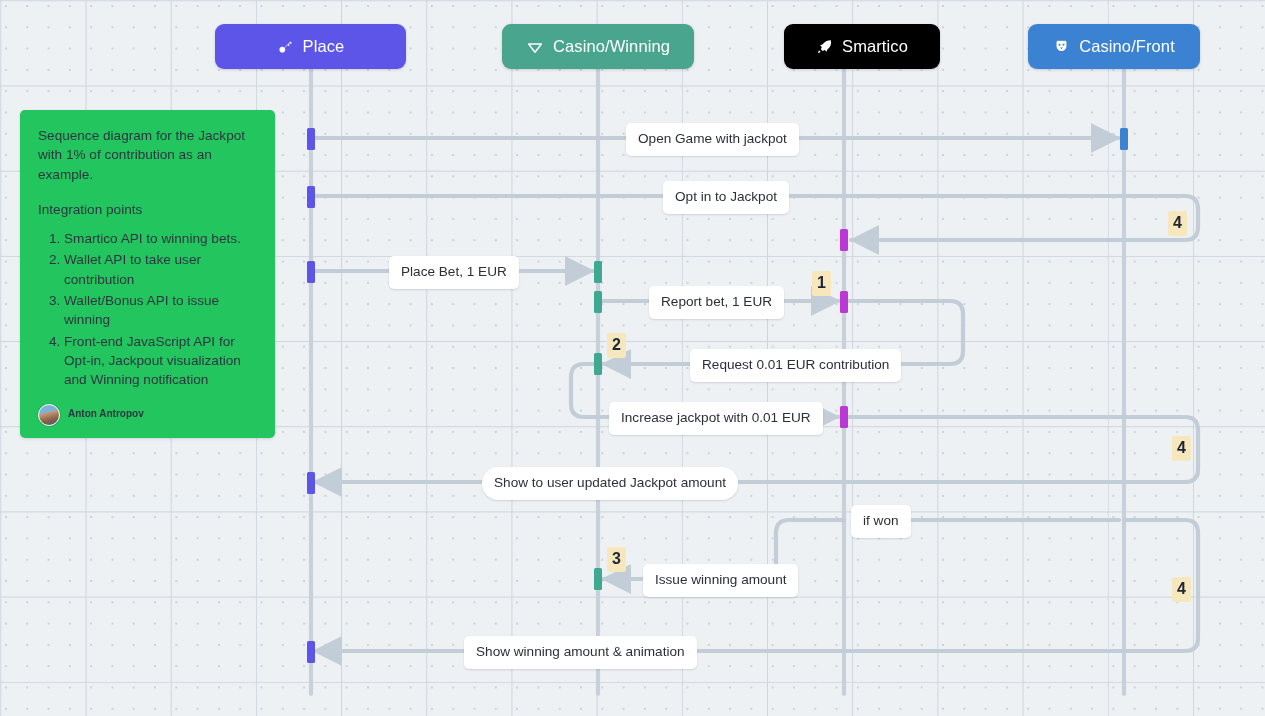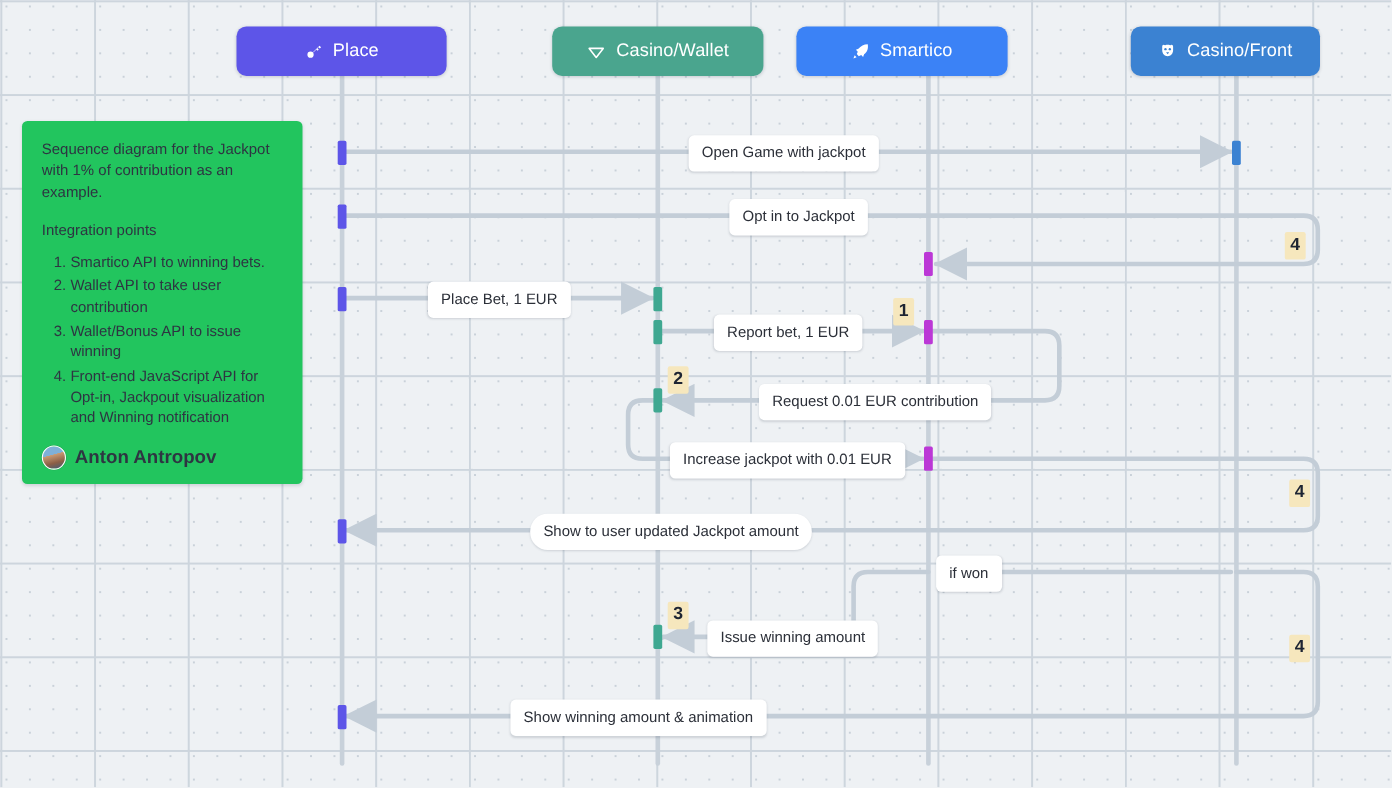--- a/index.html
+++ b/index.html
@@ -80,21 +80,21 @@
     padding:16px 18px 12px;
     box-sizing:border-box;
     color:#2e3542;
     font-size:13.6px;
     line-height:1.42;
     box-shadow:0 1px 3px rgba(40,50,70,.15);
   }
   #note p{margin:0 0 16px;}
   #note ol{margin:0 0 14px;padding-left:26px;}
   #note li{margin:0 0 2px;}
-  .author{display:flex;align-items:center;gap:8px;font-weight:bold;font-size:17px;margin-top:4px;}
+  .author{display:flex;align-items:center;gap:8px;font-weight:bold;font-size:10px;margin-top:4px;}
   .avatar{
     width:20px;height:20px;border-radius:50%;
     background:linear-gradient(165deg,#7fb0d8 0%,#7fb0d8 38%,#c99a74 39%,#8c5f46 70%,#3e5c79 100%);
     border:1.5px solid #fff;
     box-shadow:0 0 0 .5px rgba(0,0,0,.18);
     flex:0 0 auto;
   }
 </style>
 </head>
 <body>
@@ -159,24 +159,24 @@
   </span>
   <span class="lbl">Place</span>
 </div>
 
 <div class="lifeline-head" style="left:502px;top:24px;width:192px;background:#4aa58e;">
   <span class="ico">
     <svg width="18" height="18" viewBox="0 0 24 24" fill="none" stroke="#fff" stroke-width="1.9" stroke-linejoin="round">
         <path d="M3.5 8 L20.5 8 L12 19 Z"></path>
       </svg>
   </span>
-  <span class="lbl">Casino/Wallet</span>
-</div>
-
-<div class="lifeline-head" style="left:724px;top:24px;width:192px;background:#3b82f6;">
+  <span class="lbl">Casino/Winning</span>
+</div>
+
+<div class="lifeline-head" style="left:784px;top:24px;width:156px;background:#000000;">
   <span class="ico">
     <svg width="17" height="17" viewBox="0 0 24 24" fill="#fff">
         <path d="M21 3c-5 0-9 2-12 6l-3.2 1.3 2.4 2.4-1.3 3.1 2.6 2.6 3.1-1.3 2.4 2.4L16.3 16C20 13 22 9 21 3z"></path>
         <path d="M4.2 17.4 2.6 21.4 6.6 19.8z"></path>
       </svg>
   </span>
   <span class="lbl">Smartico</span>
 </div>
 
 <div class="lifeline-head" style="left:1028px;top:24px;width:172px;background:#3b82d2;">

